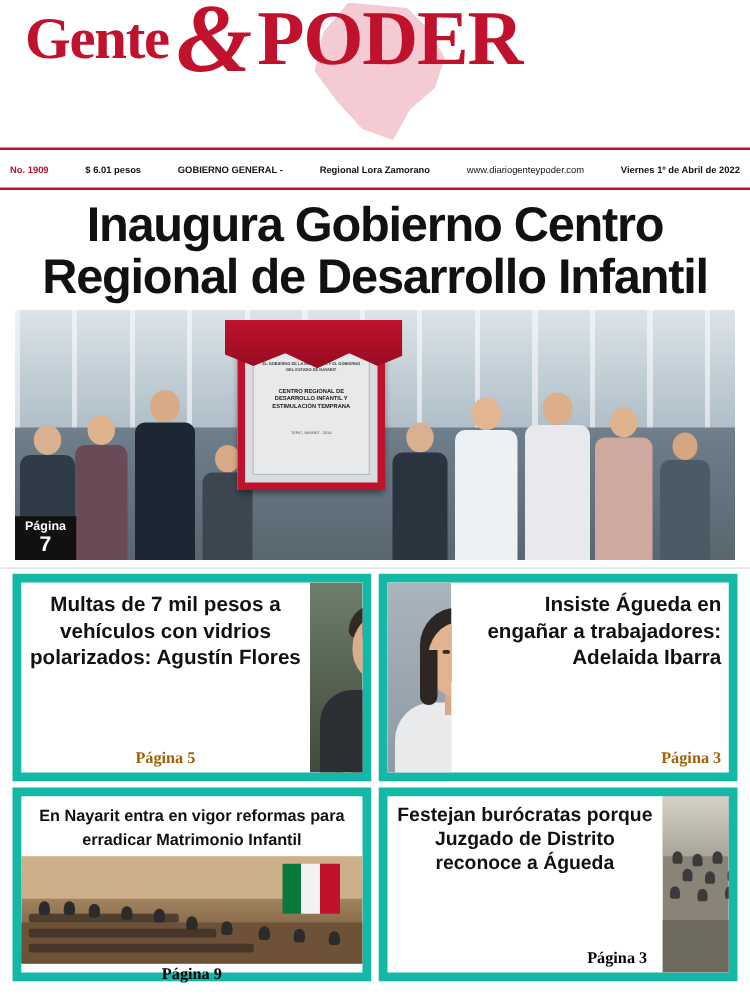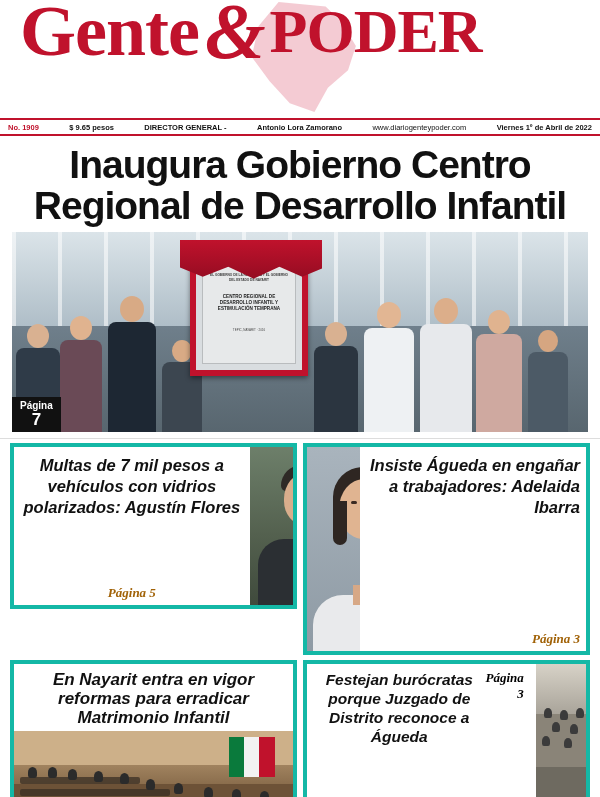--- a/index.html
+++ b/index.html
@@ -31,21 +31,21 @@
   }
   .logo-row {
     position: relative;
     display: flex;
     align-items: flex-start;
     margin-top: -4px;
   }
   .logo-gente {
     font-family: "Liberation Serif", serif;
     font-weight: bold;
-    font-size: 72px;
+    font-size: 47px;
     line-height: 62px;
     color: #c0122c;
     letter-spacing: -1px;
     margin-left: 10px;
   }
   .logo-amp {
     font-family: "Liberation Serif", serif;
     font-weight: bold;
     font-style: italic;
     font-size: 78px;
@@ -73,21 +73,21 @@
   }
   .logo-row, .kicker, .tagline { position: relative; z-index: 2; }
 
   
   .infobar {
     display: flex;
     align-items: center;
     justify-content: space-between;
     border-top: 2px solid #c0122c;
     border-bottom: 2px solid #c0122c;
-    height: 18px;
+    height: 34px;
     padding: 0 8px;
     font-size: 7.5px;
     font-weight: bold;
     color: #111;
   }
   .infobar .red { color:#c0122c; }
   .infobar span { white-space: nowrap; }
   .infobar .url { font-weight: normal; font-size: 7.5px; }
 
   
@@ -168,23 +168,23 @@
     color: #fff;
     text-align: center;
     padding: 3px 8px 4px 8px;
     z-index: 9;
   }
   .pagina-badge .w { font-size: 10px; font-weight: bold; line-height:11px; }
   .pagina-badge .n { font-size: 17px; font-weight: bold; line-height:17px; }
 
   
   .row2 { display:flex; gap:6px; padding: 0 10px; margin-top: 4px; }
-  .card { position:relative; border:4px solid #14b8a6; background:#fff;font-style:italic; }
+  .card { position:relative; border:7px solid #14b8a6; background:#fff; }
   .card.left { width: 292px; height: 166px; display:flex; }
-  .card.right { width: 292px; height: 212px; display:flex; }
+  .card.right { width: 292px; height: 166px; display:flex; }
   .card-text {
     flex: 1 1 auto;
     padding: 8px 6px 4px 6px;
     display:flex; flex-direction:column; justify-content:space-between;
   }
   .card-title {
     font-weight: bold;
     font-size: 16.5px;
     line-height: 21px;
     color: #111;
@@ -217,39 +217,39 @@
   .ph-woman .w-head { position:absolute; left:32px; top:32px; width:50px; height:60px; border-radius:50% 50% 48% 48%; background:#e0b491; }
   .ph-woman .w-hair { position:absolute; left:26px; top:20px; width:62px; height:60px; border-radius:30px 30px 10px 10px; background:#2e2622; }
   .ph-woman .w-hair2 { position:absolute; left:26px; top:54px; width:14px; height:44px; background:#2e2622; border-radius:0 0 8px 8px; }
   .ph-woman .w-eye { position:absolute; width:6px; height:3px; background:#3a2a22; border-radius:3px; }
 
   
   .row3 { display:flex; gap:6px; padding: 0 10px; margin-top: 5px; }
   .card.b-left { width: 292px; height: 155px; }
   .card.b-right { width: 292px; height: 155px; display:flex; }
   .b-title {
-    font-weight: bold; font-size: 17px; line-height: 19px; text-align:center;
+    font-weight: bold; font-size: 13px; line-height: 19px; text-align:center;
     padding: 6px 4px 4px 4px; color:#111;
   }
   .b-photo { position:relative; height: 86px; margin: 0; overflow:hidden; }
   
   .ph-congress { position:absolute; inset:0; background: linear-gradient(180deg,#c8a97f 0%, #8c6f4e 60%, #5d4730 100%); }
   .ph-congress .cg-wall { position:absolute; left:0; top:0; width:100%; height:40%; background: linear-gradient(180deg,#d8bb92,#b89straight); background:#cdb089; }
   .ph-congress .cg-flag { position:absolute; right:18px; top:6px; width:46px; height:40px; background: linear-gradient(90deg,#0a7a3c 33%,#f2f2f2 33% 66%,#c0122c 66%); }
   .ph-congress .cg-desk { position:absolute; left:0; bottom:0; width:100%; height:38%; background:#6d5237; }
   .ph-congress .cg-row { position:absolute; height:7px; background:#3a2f24; opacity:.75; border-radius:2px; }
   .ph-congress .cg-person { position:absolute; width:9px; height:11px; border-radius:50% 50% 30% 30%; background:#2b2b2b; }
 
   
   .ph-crowd { position:absolute; inset:0; background: linear-gradient(180deg,#b8b2a6 0%,#8a8478 55%,#6b6genoa 100%); background-color:#8a8478; }
   .ph-crowd .cr-top { position:absolute; left:0; top:0; width:100%; height:34%; background:linear-gradient(180deg,#d7d2c7,#a9a49a); }
   .ph-crowd .cr-floor { position:absolute; left:0; bottom:0; width:100%; height:30%; background:#6e6a60; }
   .ph-crowd .cr-dot { position:absolute; width:8px; height:10px; border-radius:50% 50% 25% 25%; background:#3b3b3b; }
 
-  .b-right .b-text { flex: 1 1 auto; padding: 6px 6px 4px 6px; display:flex; flex-direction:row; justify-content:space-between; }
+  .b-right .b-text { flex: 1 1 auto; padding: 6px 6px 4px 6px; display:flex; flex-direction:column; justify-content:space-between; }
   .b-right .b-title2 { font-weight:bold; font-size:15.5px; line-height:19px; text-align:center; color:#111; }
   .b-right .b-photo2 { width: 128px; height: 100%; position:relative; overflow:hidden; }
   .b-page { font-family:"Liberation Serif", serif; font-weight:bold; font-size:13px; text-align:center; }
   .b-page.right { text-align:right; padding-right:6px; }
 </style>
 </head>
 <body>
 
 <div class="page">
 
@@ -258,23 +258,23 @@
     <div class="logo-row">
       <span class="logo-gente">Gente</span>
       <span class="logo-amp">&amp;</span>
       <span class="logo-poder">PODER</span>
     </div>
 
   </div>
 
   <div class="infobar">
     <span class="red">No. 1909</span>
-    <span>$ 9.65 pesos</span>
-    <span>DIRECTOR GENERAL -</span>
-    <span>Antonio Lora Zamorano</span>
+    <span>$ 6.01 pesos</span>
+    <span>GOBIERNO GENERAL -</span>
+    <span>Regional Lora Zamorano</span>
     <span class="url">www.diariogenteypoder.com</span>
     <span>Viernes 1º de Abril de 2022</span>
   </div>
 
   <div class="lead-block">
     <div class="lead-headline">Inaugura Gobierno Centro Regional de Desarrollo Infantil</div>
 
     <div class="lead-photo">
       <div class="wall"></div>
 

